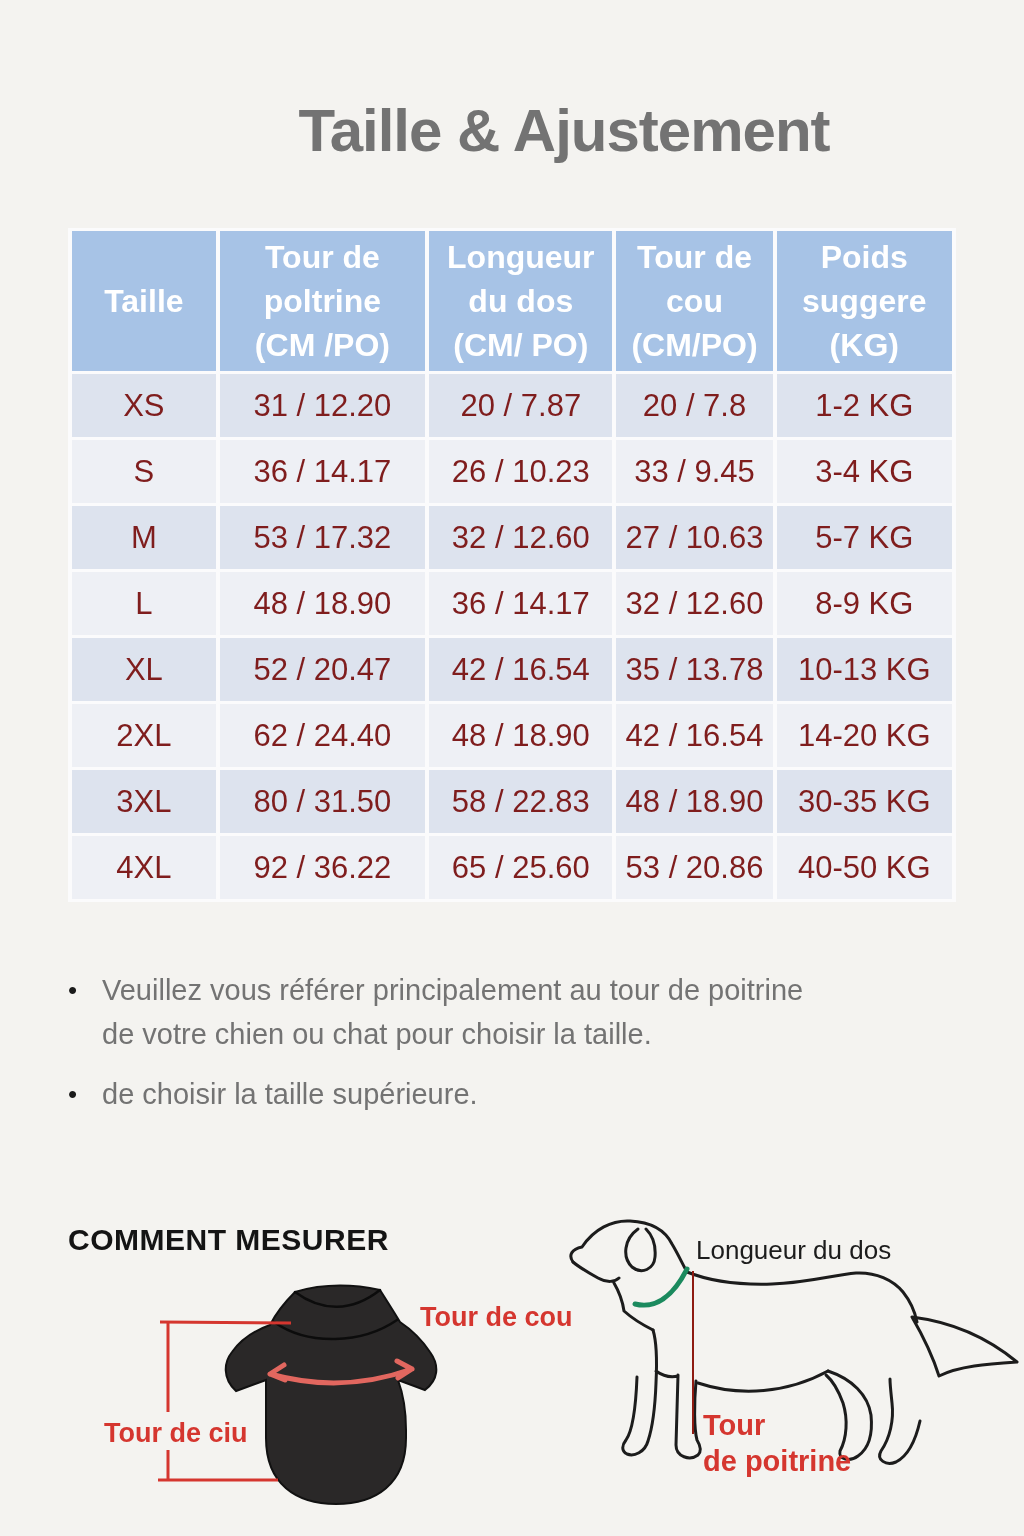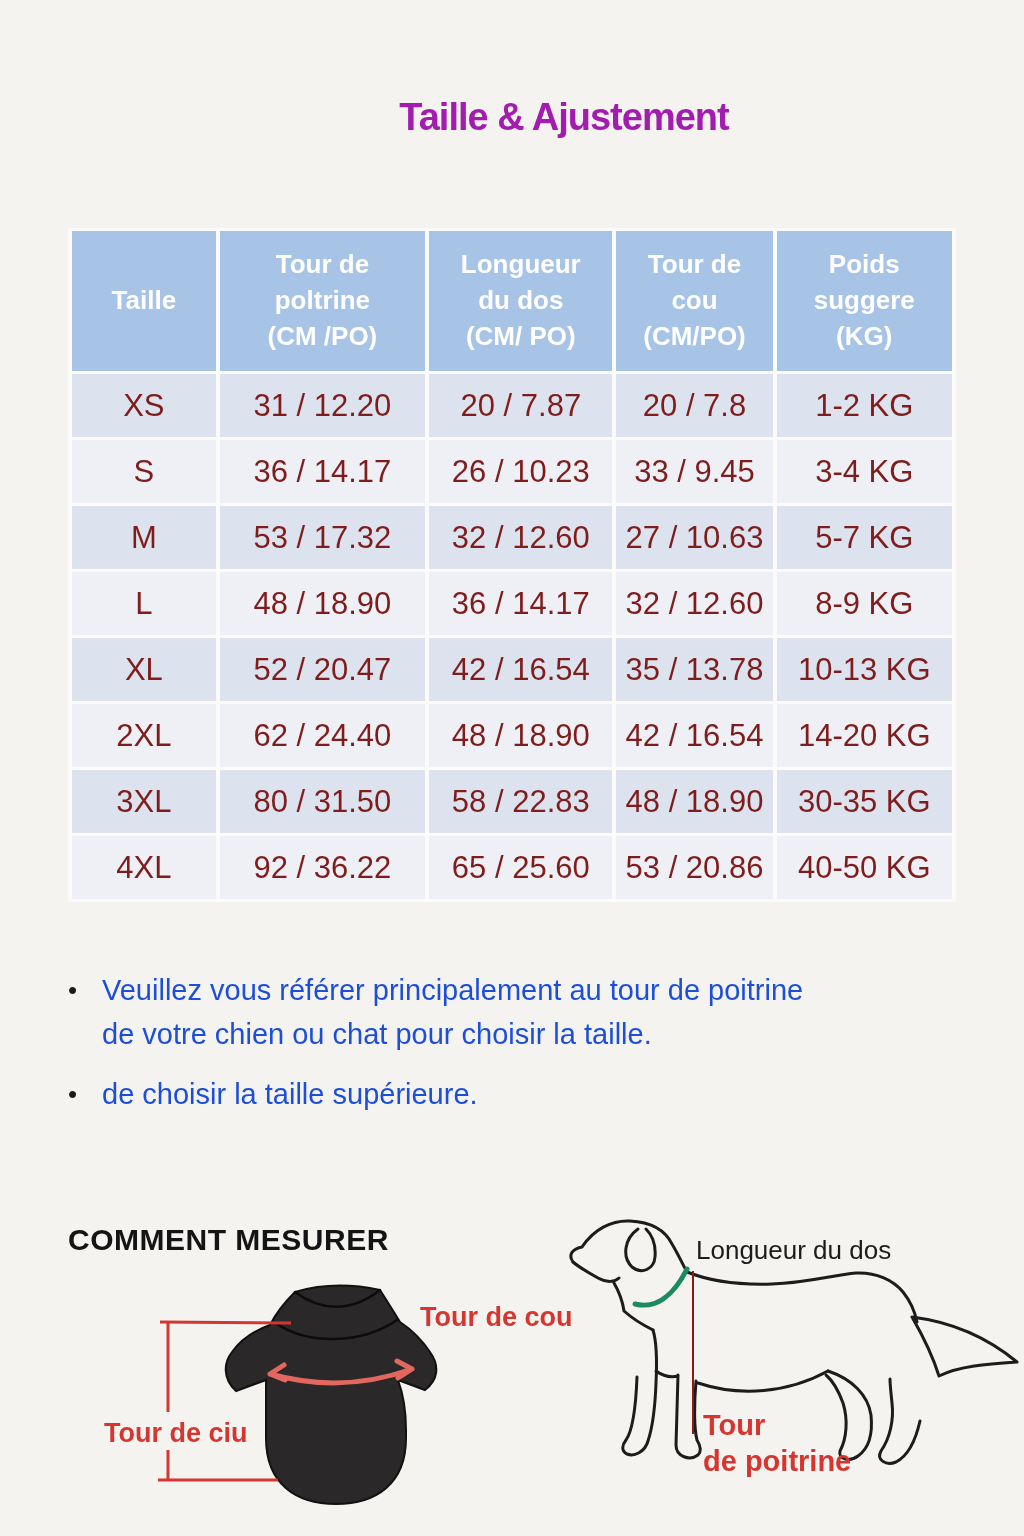--- a/index.html
+++ b/index.html
@@ -6,38 +6,38 @@
     --page-bg:#f4f3f0; --header-bg:#a7c3e6; --row-dark:#dde3ee; --row-light:#eef0f5;
     --gap:#fbfbfc; --ink:#1c1c1c; --label-red:#d5362f; --arrow-salmon:#e2675f;
     --line-dark-red:#8e1b12; --collar-green:#1b8a5e;
   }
   *{margin:0;padding:0;box-sizing:border-box;}
   html,body{width:1024px;background:var(--page-bg);}
   body{font-family:"Liberation Sans", sans-serif;color:var(--ink);}
   #canvas{position:relative;width:1024px;height:1536px;overflow:hidden;background:var(--page-bg);}
 
   .page-title{position:absolute;top:96px;left:0;right:0;padding-left:104px;
-    text-align:center;font-size:38px;font-weight:700;letter-spacing:-1px;color:#a21caf;}
+    text-align:center;font-size:60px;font-weight:700;letter-spacing:-1px;color:#737373;}
 
   table.size-table{position:absolute;top:228px;left:68px;width:888px;
     border-collapse:separate;border-spacing:4px 3px;table-layout:fixed;background:var(--gap);}
-  .size-table th{background:var(--header-bg);color:#ffffff;font-weight:700;font-size:26px;
+  .size-table th{background:var(--header-bg);color:#ffffff;font-weight:700;font-size:32px;
     line-height:1.38;text-align:center;vertical-align:middle;height:140px;padding:4px 2px;}
   .size-table td{font-size:31px;font-weight:400;color:#7f1d1d;text-align:center;
     vertical-align:middle;height:63px;padding:0 2px;white-space:nowrap;}
   .size-table tr.dark td{background:var(--row-dark);}
   .size-table tr.light td{background:var(--row-light);}
   .hline{display:block;}
 
   .conseils{position:absolute;top:944px;left:68px;width:892px;}
   .section-heading{font-size:30px;font-weight:700;letter-spacing:0.5px;color:#141414;}
   .bullets{margin-top:24px;}
   .bullet-row{display:flex;margin-bottom:16px;}
   .dot{width:34px;font-size:26px;line-height:44px;color:#1a1a1a;flex:0 0 34px;}
-  .bullet-text{font-size:29px;line-height:44px;color:#1d4ed8;}
+  .bullet-text{font-size:29px;line-height:44px;color:#737373;}
 
   .measure{position:absolute;top:1205px;left:0;width:888px;height:331px;}
   .measure .section-heading{position:absolute;left:68px;top:18px;}
   .garment-svg{position:absolute;left:60px;top:65px;}
   .dog-svg{position:absolute;left:560px;top:0;}
   svg text{font-family:"Liberation Sans", sans-serif;}
   .red-label{fill:var(--label-red);font-weight:700;}
   .black-label{fill:#1c1c1c;font-weight:400;}
 </style>
 </head>

